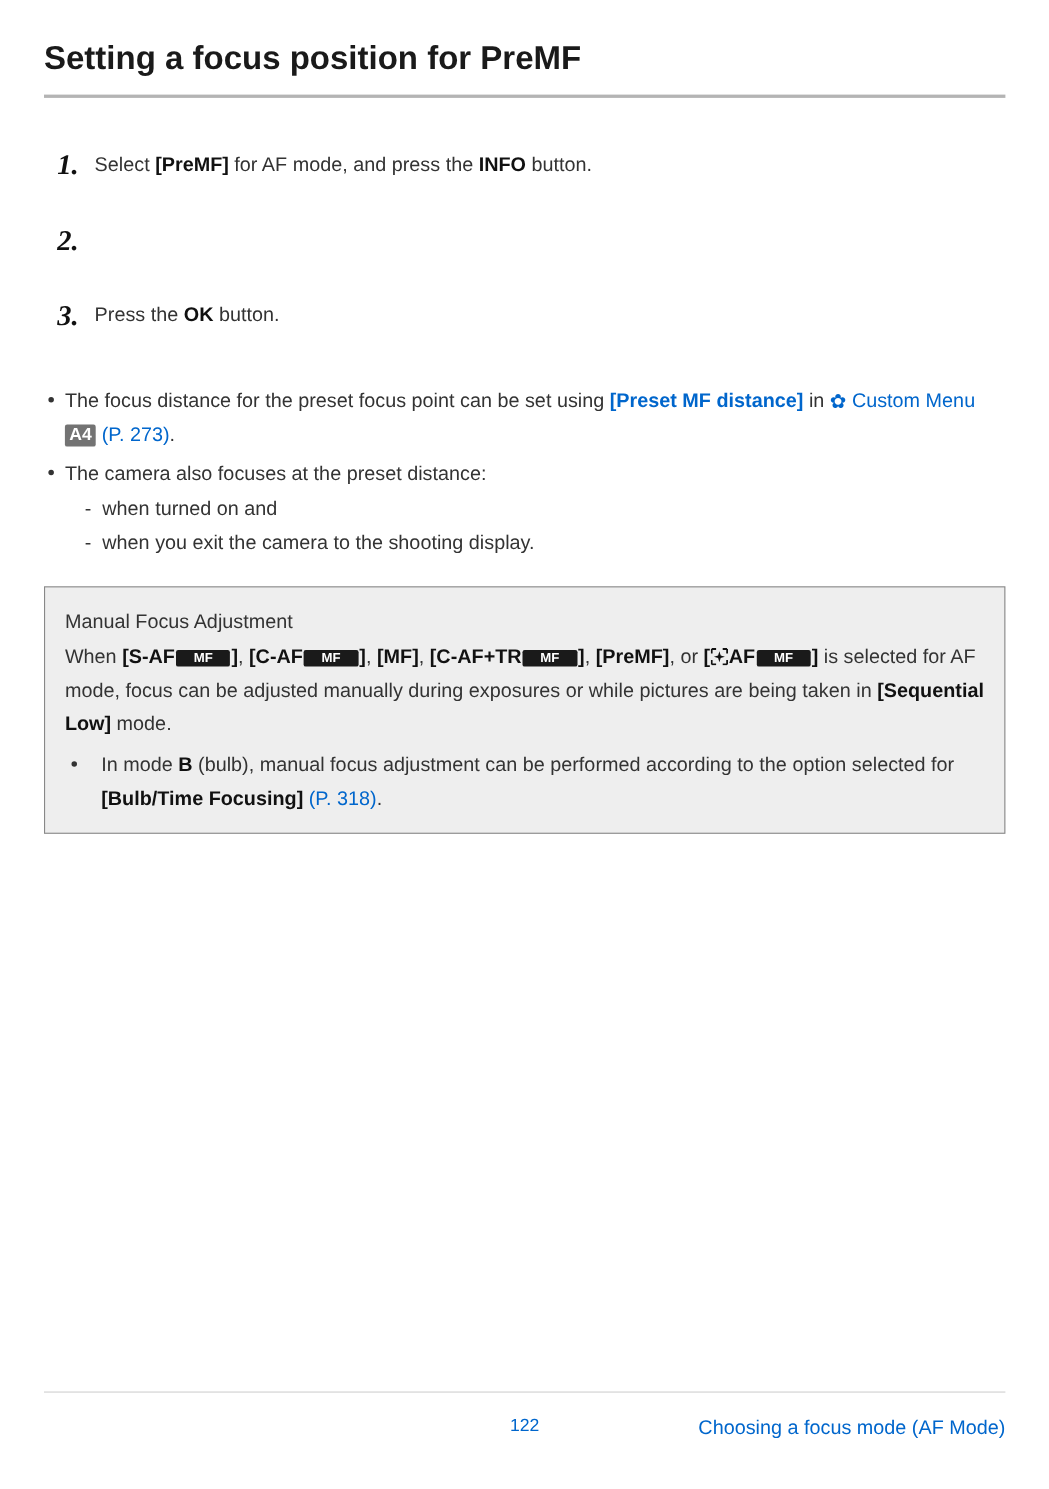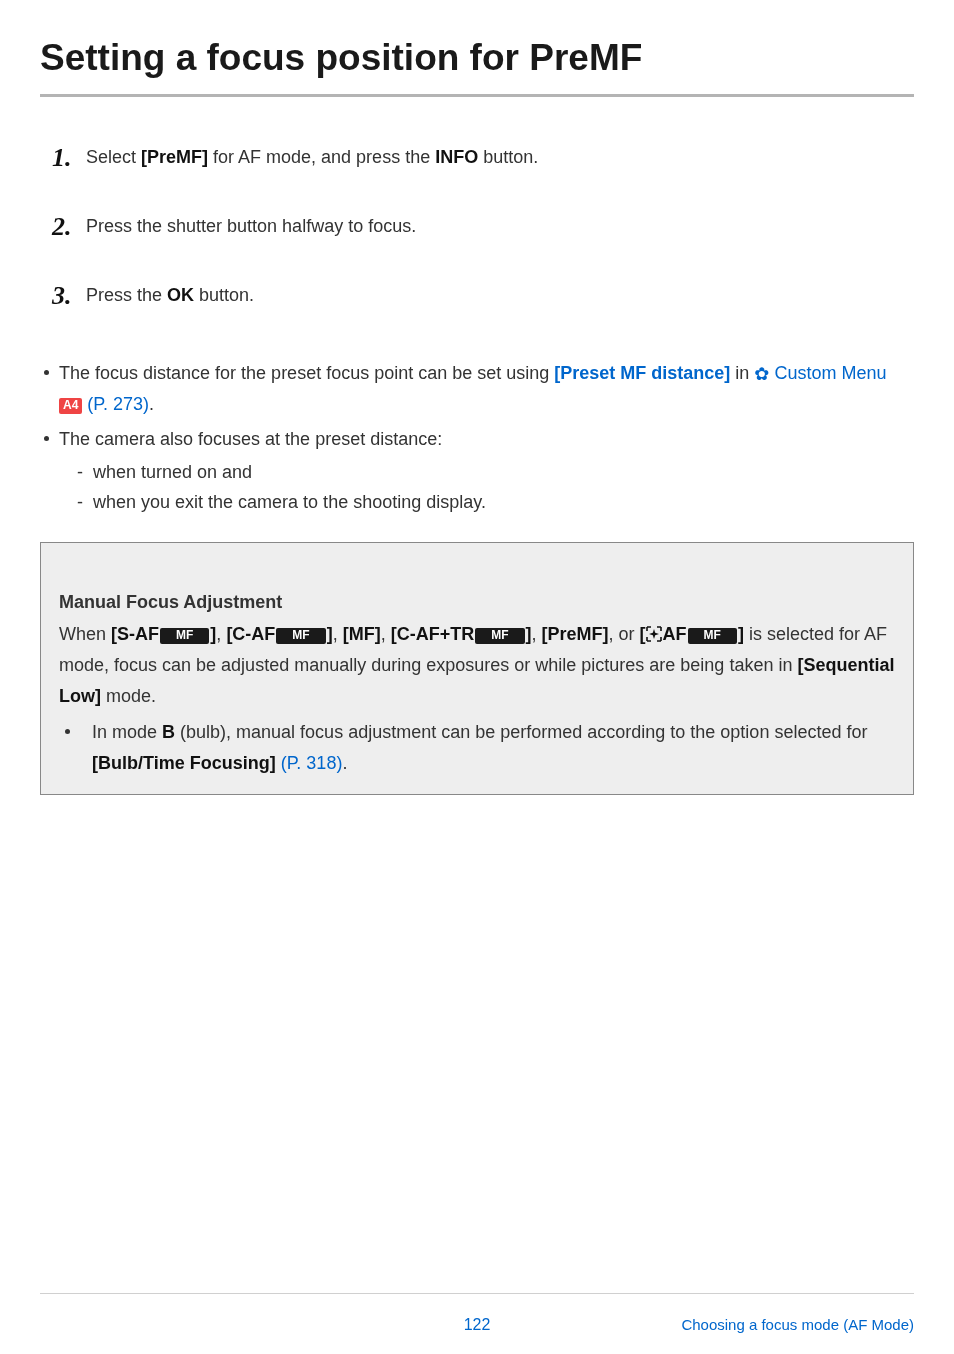--- a/index.html
+++ b/index.html
@@ -8,21 +8,21 @@
     background: #ffffff;
     width: 954px;
     height: 1354px;
     position: relative;
     color: #262626;
   }
   .page {
     padding: 36px 40px 0 40px;
   }
   h1.title {
-    font-size: 37px;
+    font-size: 30px;
     font-weight: 700;
     color: #1a1a1a;
     line-height: 1.2;
     padding-bottom: 14px;
     border-bottom: 3px solid #b4b4b4;
     margin-bottom: 46px;
   }
   .steps {
     margin-left: 12px;
     margin-bottom: 48px;
@@ -73,21 +73,21 @@
   .link-blue { color: #0066cc; }
   .callout {
     border: 1px solid #888;
     background: #eeeeee;
     padding: 16px 18px 16px 18px;
     margin-top: 12px;
     font-size: 18px;
     line-height: 1.7;
     color: #333;
   }
-  .callout-title { font-weight: 700; margin-bottom: 2px; margin-top: 28px; }
+  .callout-title { font-weight: 400; margin-bottom: 2px; }
   .callout-bullet {
     display: flex;
     align-items: flex-start;
     margin-top: 6px;
     margin-left: 6px;
     gap: 12px;
   }
   .callout-bullet .dot {
     width: 5px; height: 5px; background: #333; border-radius: 50%;
     margin-top: 12px; margin-right: 10px; flex-shrink: 0;
@@ -99,75 +99,74 @@
     font-size: 12px;
     font-weight: 700;
     padding: 1px 16px;
     border-radius: 2px;
     vertical-align: 1px;
     line-height: 1.1;
     margin: 0 1px;
   }
   .a4-badge {
     display: inline-block;
-    background: #ef4444;
+    background: #737373;
     color: #fff;
-    font-size: 12px;
+    font-size: 16px;
     font-weight: 700;
     padding: 1px 4px;
     border-radius: 2px;
     vertical-align: 1px;
     line-height: 1.1;
   }
   .gear {
     color: #0066cc;
     font-size: 18px;
     vertical-align: -1px;
   }
   .star-af {
     display: inline-block;
     vertical-align: -2px;
     margin-right: 1px;
   }
   .footer {
     position: absolute;
-    bottom: 20px;
+    bottom: 48px;
     left: 40px;
     right: 40px;
     border-top: 1px solid #d0d0d0;
     padding-top: 22px;
     display: flex;
     justify-content: center;
     font-size: 16px;
   }
   .footer .pagenum { color: #0066cc; }
   .footer .crumb {
     position: absolute;
     right: 0;
     top: 22px;
     color: #0066cc;
-    font-size: 15px;
+    font-size: 18px;
   }
   b, strong { font-weight: 700; color: #111; }
 </style>
 </head>
 <body>
 
 <div class="page">
   <h1 class="title">Setting a focus position for PreMF</h1>
 
   <div class="steps">
     <div class="step">
       <div class="step-num">1.</div>
       <div class="step-body">Select <b>[PreMF]</b> for AF mode, and press the <b>INFO</b> button.</div>
     </div>
     <div class="step">
       <div class="step-num">2.</div>
       <div class="step-body">
-        <span>Press the shutter button halfway to focus.</span>
       </div>
     </div>
     <div class="step">
       <div class="step-num">3.</div>
       <div class="step-body">Press the <b>OK</b> button.</div>
     </div>
   </div>
 
   <div class="notes">
     <div class="note-item">

